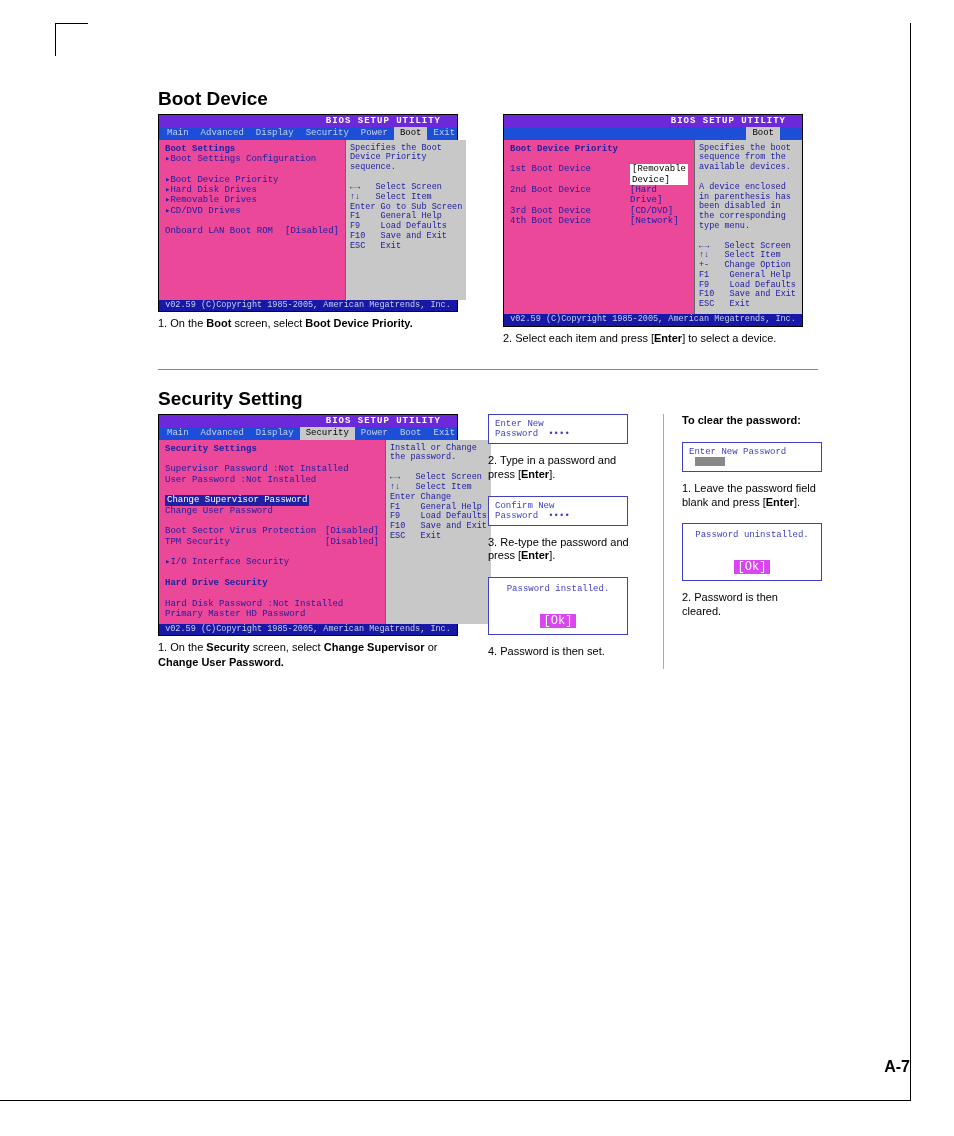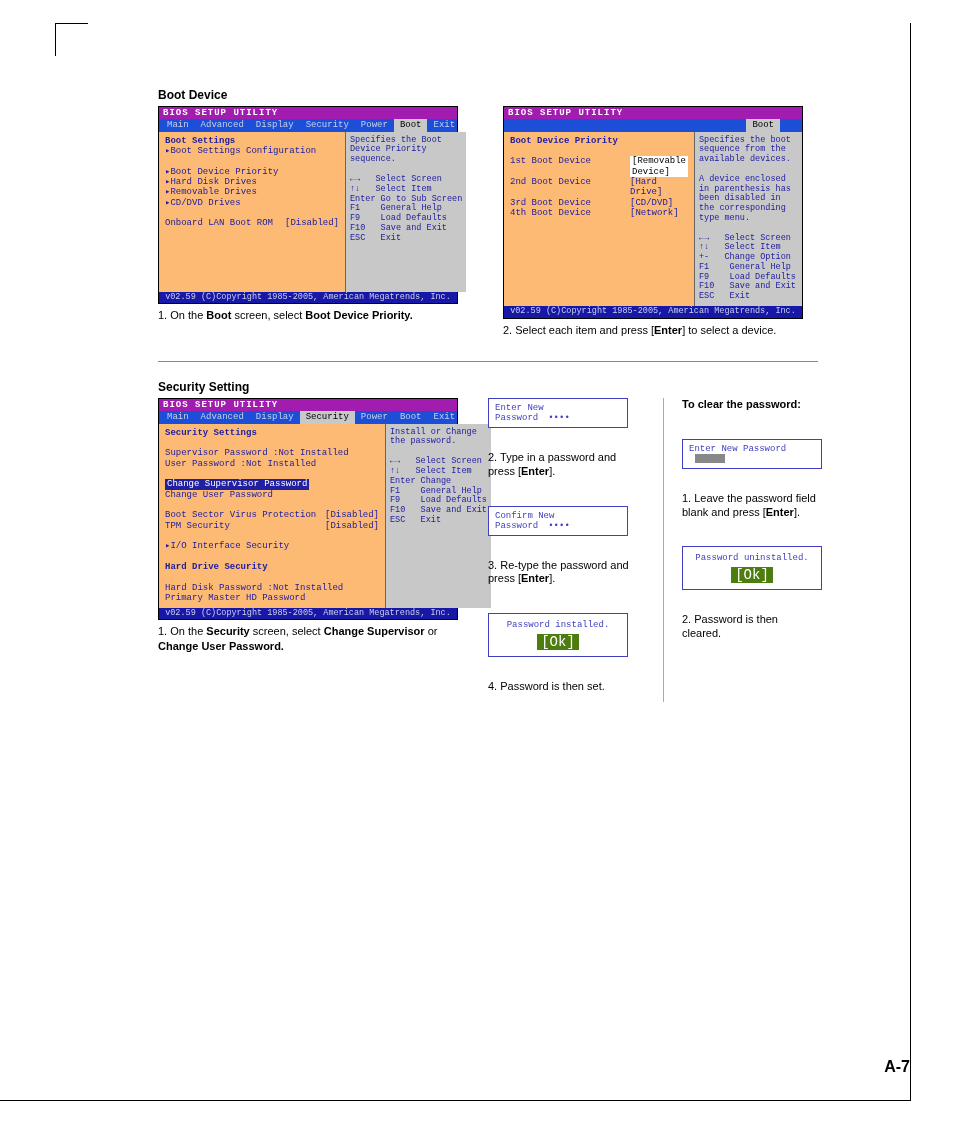--- a/index.html
+++ b/index.html
@@ -27,46 +27,46 @@
     width: 660px;
   }
   .header-row {
     display: flex; align-items: baseline; justify-content: flex-end;
     border-bottom: 3px solid #2050a8;
     padding-bottom: 2px;
   }
   .appendix-label { font-size: 14px; font-weight: bold; margin-right: 6px; }
   .big-A { font-size: 40px; font-weight: bold; color: #2050a8; line-height: 34px; }
   h1.title { font-size: 20px; font-weight: bold; margin: 20px 0 24px; }
-  h2.section { font-size: 12px; font-weight: bold; margin: 18px 0 4px; }
+  h2.section { font-size: 19px; font-weight: bold; margin: 18px 0 4px; }
   .divider { border-top: 1px solid #888; margin: 24px 0 8px; }
   .row { display: flex; gap: 30px; }
   .col { flex: 1 1 0; }
   .bios {
     border: 1px solid #000;
     font-family: "Courier New", monospace;
     font-size: 9px;
     background: #1818a8;
     color: #fff;
     line-height: 1.15;
     width: 300px;
   }
   .bios-title {
-    background: #a21caf; color:#fff; text-align:left; font-weight:bold;
-    letter-spacing: 1px; padding: 1px 4px;
+    background: #6d28d9; color:#fff; text-align:right; font-weight:bold;
+    letter-spacing: 1px; padding: 1px 16px;
   }
   .bios-menubar {
     background: #1d4ed8; color:#c8d0e8; display:flex;
     padding: 0 2px;
     justify-content: space-between;
   }
   .bios-menubar span { padding: 1px 6px; }
   .bios-menubar .active { background: #c8c8c8; color:#000; }
   .bios-body {
-    display:flex; background:#fdba74; color:#2020a0;
+    display:flex; background:#ec4899; color:#2020a0;
     min-height: 160px;
   }
   .bios-left { flex: 2; padding: 4px 6px; border-right:1px solid #666; }
   .bios-right { flex: 1.2; padding: 4px 4px; color:#2020a0; background:#c8c8c8; font-size:8.5px;}
   .bios-right .help { color:#2020a0; }
   .bios-right .keys { margin-top: 10px; }
   .bios-right .keys div { white-space: pre; }
   .bios-left .heading { color:#2020a0; font-weight:bold; }
   .bios-left .item { color:#2020a0; }
   .bios-left .item::before { content:"\25B8 "; }
@@ -85,23 +85,23 @@
     color:#4040c0; padding:4px 6px; width: 140px;
     margin-bottom: 4px;
   }
   .mini-box.gray-field::after {
     content:""; display:inline-block; width:30px; height:9px; background:#888; margin-left:6px; vertical-align:middle;
   }
   .mini-box.dots::after {
     content:"\2022\2022\2022\2022"; margin-left:10px; color:#4040c0;
   }
   .mini-box.centered { text-align:center; padding:6px 4px; }
-  .mini-ok { background:#4d7c0f; color:#fff; font-size:14px; padding:0 4px; display:inline-block; margin-top:4px;}
+  .mini-ok { background:#d946ef; color:#fff; font-size:12px; padding:0 4px; display:inline-block; margin-top:20px;}
   .small-caption { font-size:11px; line-height:1.25; margin-bottom:8px; }
-  .col-right-stack { display:flex; flex-direction:column; gap:19px; width:155px;}
+  .col-right-stack { display:flex; flex-direction:column; gap:6px; width:155px;}
   .vrule { border-left:1px solid #aaa; padding-left:18px; }
   .page-num {
     position:absolute; right:44px; bottom:60px;
     font-size: 16px; font-weight:bold;
   }
   .bios-left .plain { color:#2020a0; }
 </style>
 </head>
 <body>
 

